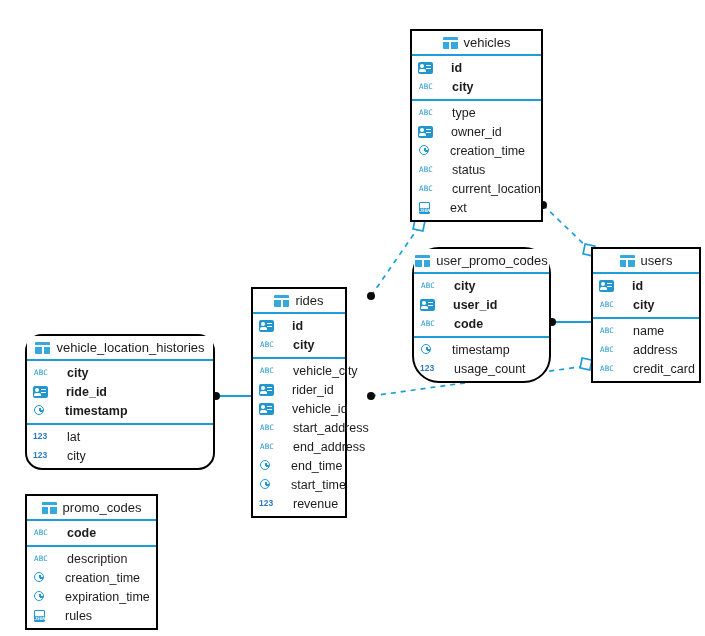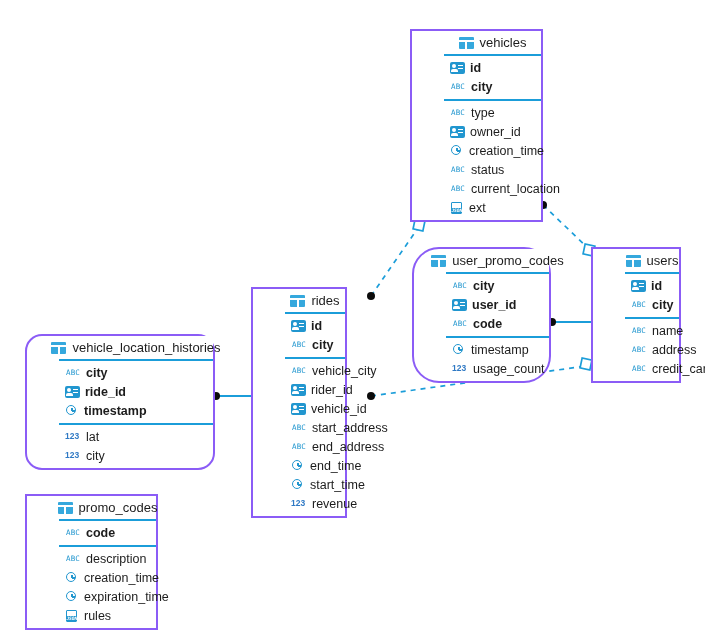--- a/index.html
+++ b/index.html
@@ -7,31 +7,31 @@
        font-family:"Liberation Sans","DejaVu Sans",sans-serif;
        -webkit-font-smoothing:antialiased;}
 
   #canvas{position:absolute;left:0;top:0;width:705px;height:636px;}
 
   
   #wires{position:absolute;left:0;top:0;width:705px;height:636px;z-index:1;}
 
   
   .tbl{position:absolute;z-index:2;background:#ffffff;
-       border:2px solid #8b5cf6;box-sizing:border-box;padding-left:32px;}
+       border:2px solid #000000;box-sizing:border-box;}
 
   .tbl-title{display:flex;align-items:center;justify-content:center;
              gap:6px;height:23px;border-bottom:2px solid #1b9dd9;
              background:#ffffff;padding:0 8px;}
   .tbl-title .tname{font-size:13px;color:#1c1c1c;white-space:nowrap;}
 
   .sec{padding:2px 0 3px 0;}
   .sec + .sec{border-top:2px solid #1b9dd9;}
 
-  .row{display:flex;align-items:center;gap:5px;height:19px;padding:0 6px;
+  .row{display:flex;align-items:center;gap:18px;height:19px;padding:0 6px;
        white-space:nowrap;}
   .row .cname{font-size:12.5px;color:#1c1c1c;}
   .row.pk .cname{font-weight:bold;}
 
   
   .ic-table{width:15px;height:12px;flex:0 0 15px;background:#35a8dd;
             border-radius:1px;position:relative;}
   .ic-table::before{content:"";position:absolute;left:0;top:3.5px;
             width:15px;height:1.5px;background:#fff;}
   .ic-table::after{content:"";position:absolute;left:6.8px;top:3.5px;
@@ -186,21 +186,21 @@
               <i></i>
             </span>
             <span class="cname">timestamp</span>
           </div>
           <div class="row">
             <span class="ic-num">123</span>
             <span class="cname">usage_count</span>
           </div>
         </div>
       </div>
-      <div class="tbl" style="left: 591px; top: 247px; width: 90px;">
+      <div class="tbl" style="left: 591px; top: 247px; width: 110px;">
         <div class="tbl-title">
           <span class="ic-table"></span>
           <span class="tname">users</span>
         </div>
         <div class="sec">
           <div class="row pk">
             <span class="ic-id">
               <i></i>
             </span>
             <span class="cname">id</span>

